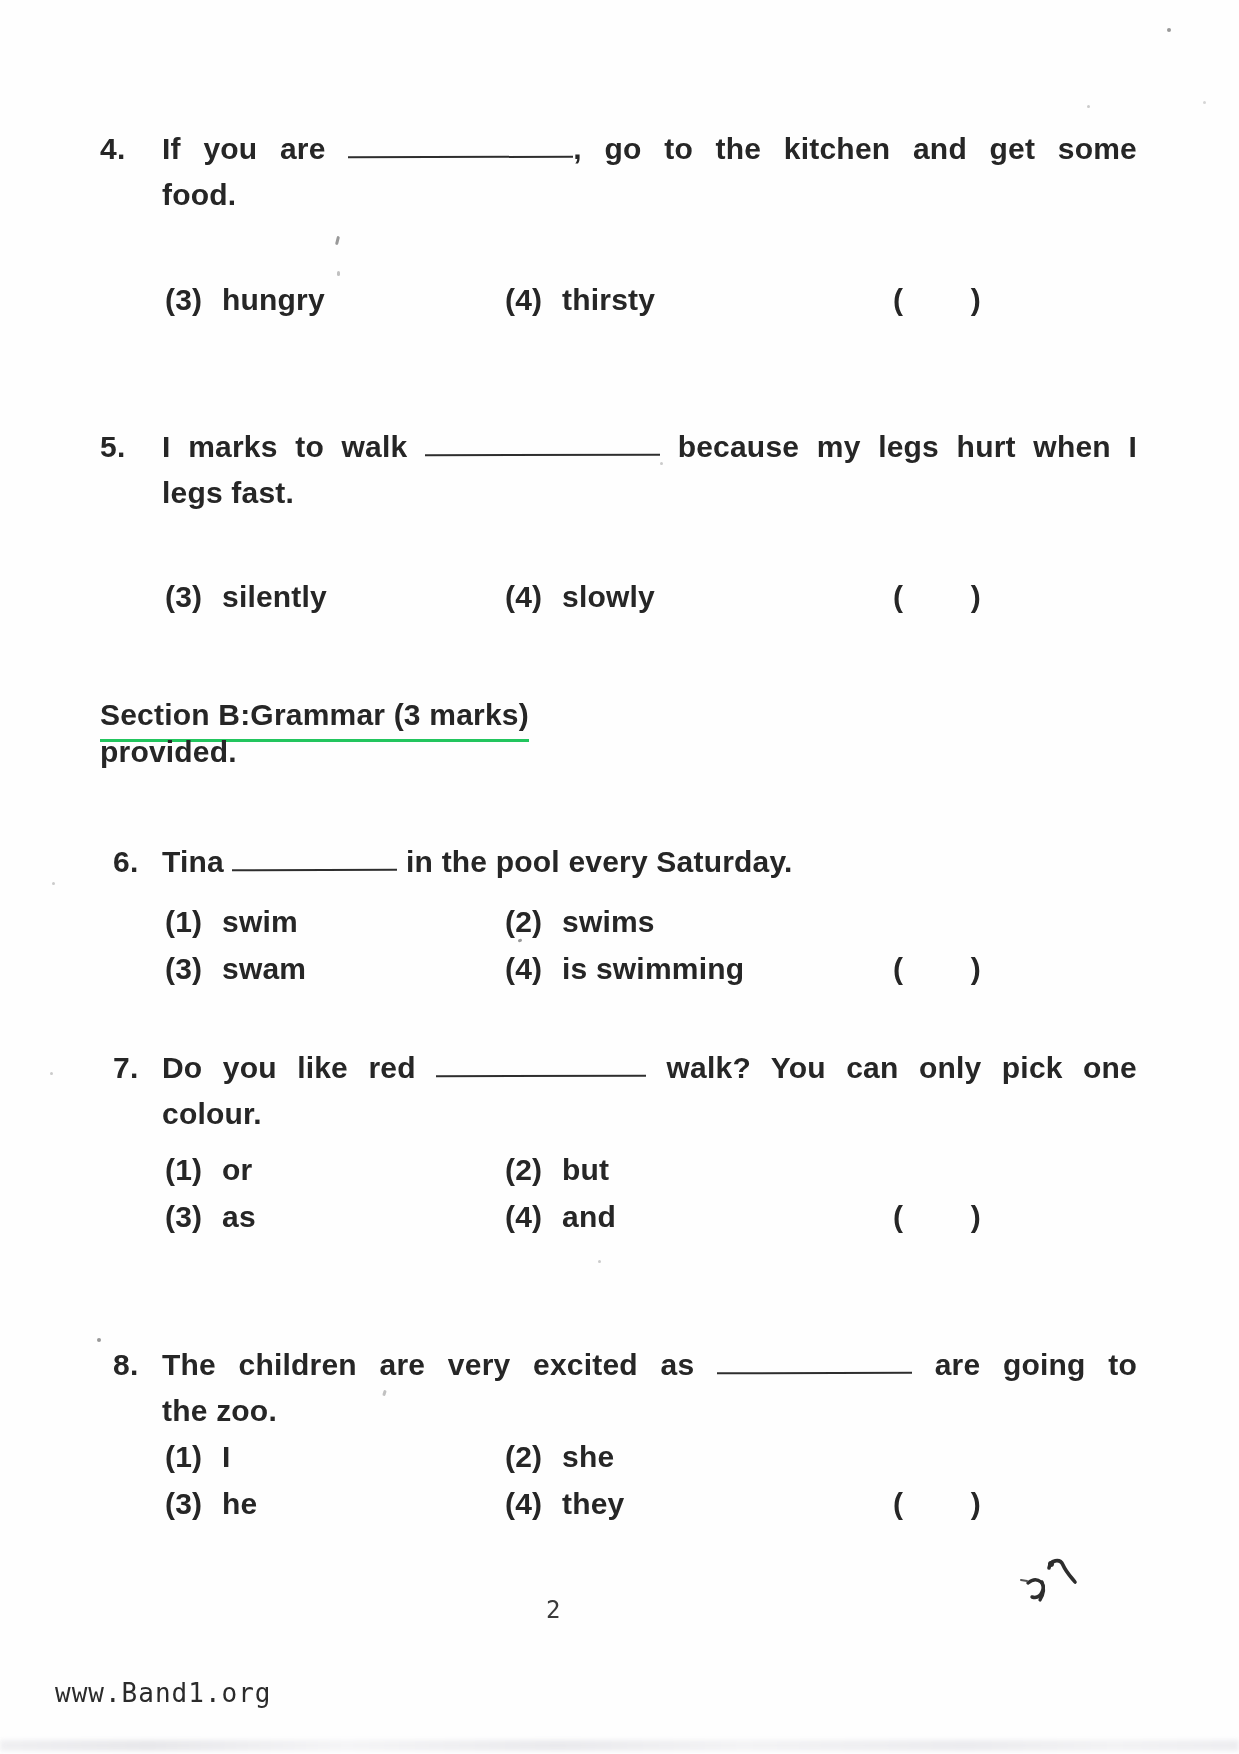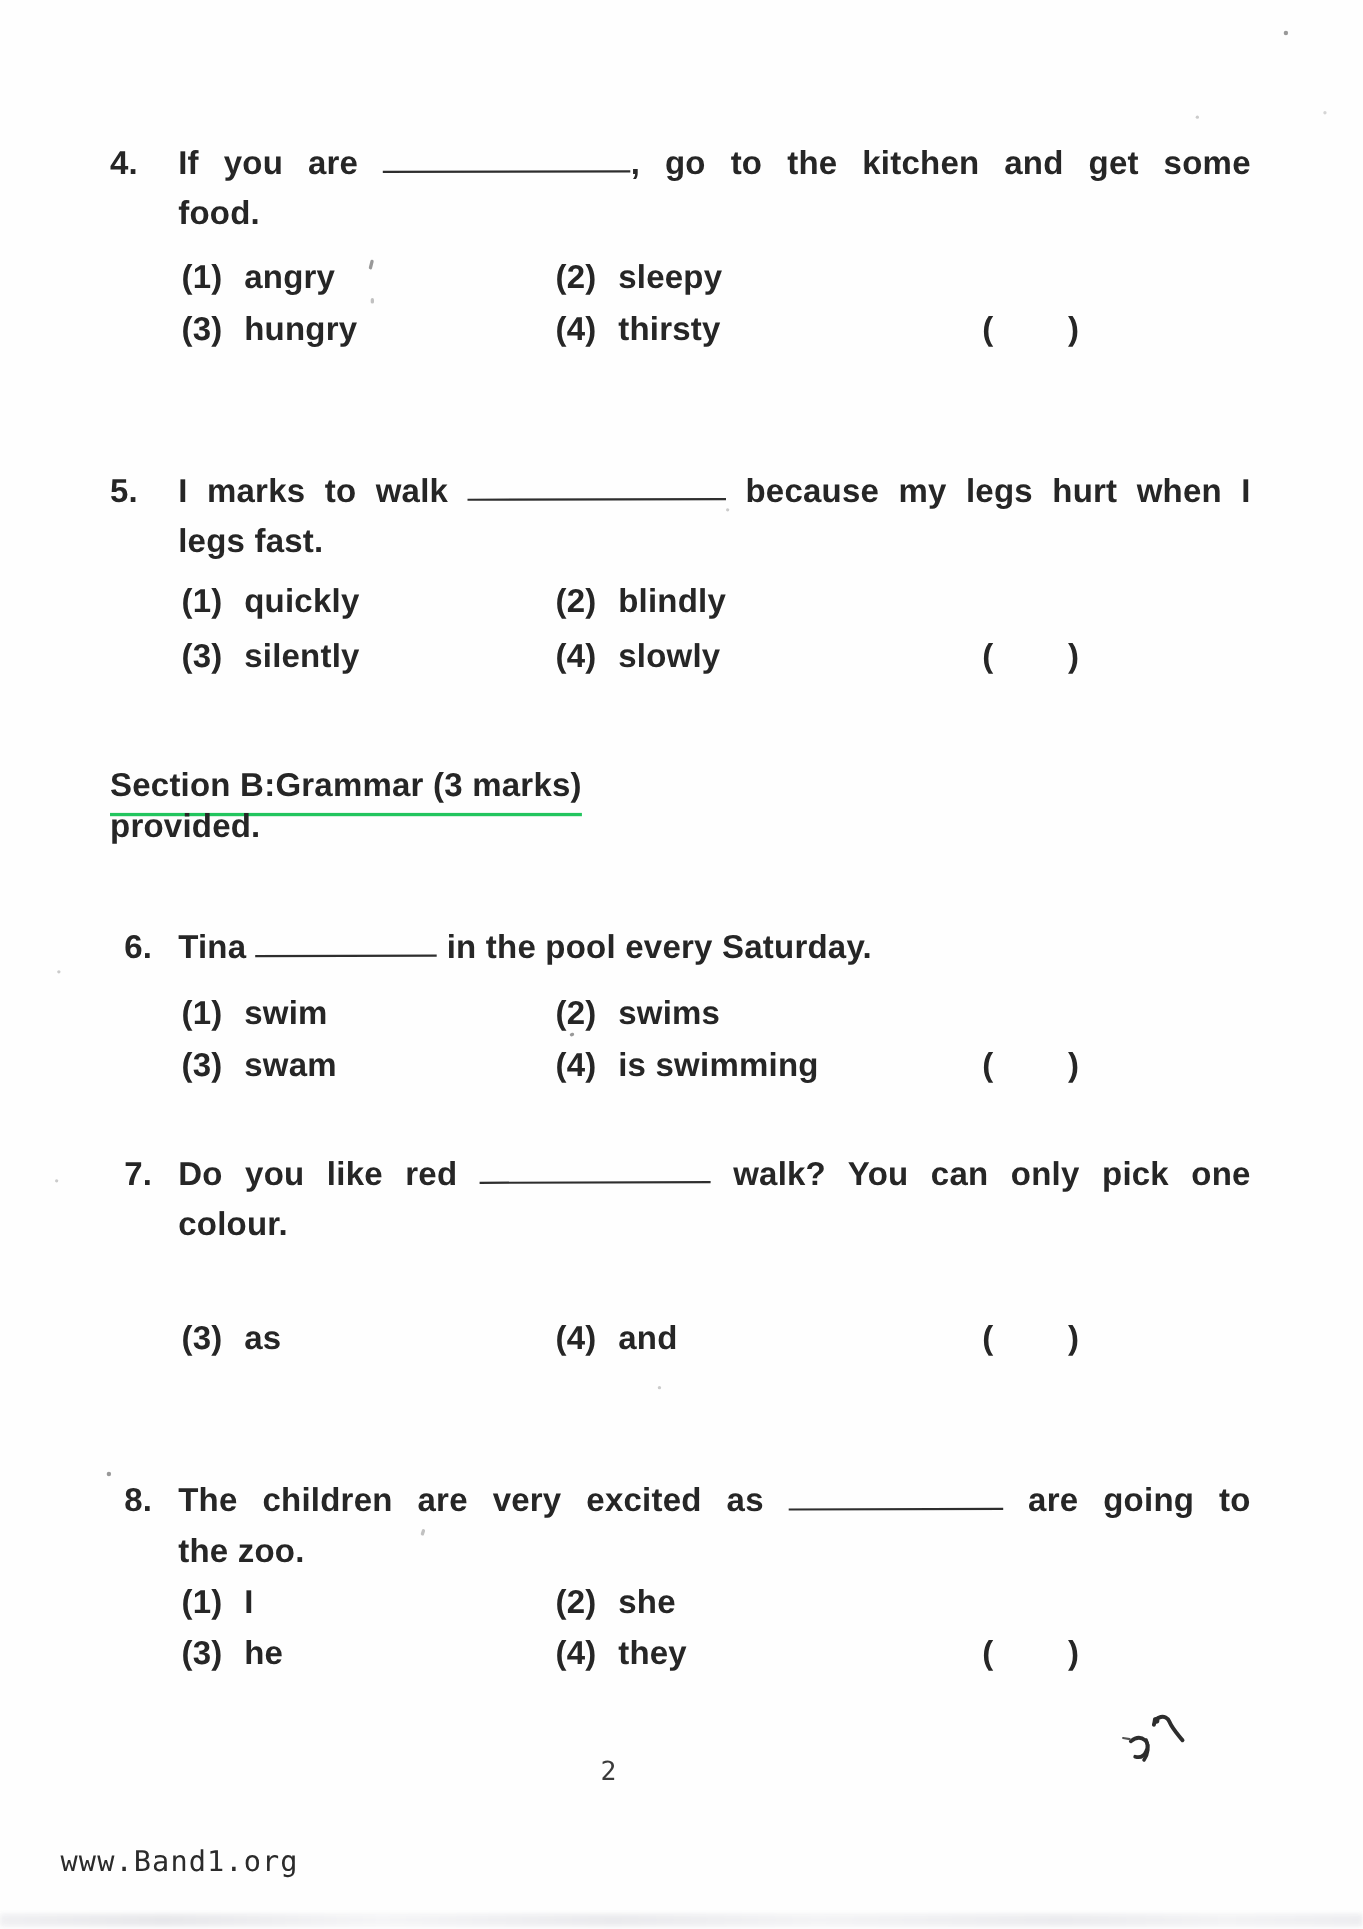--- a/index.html
+++ b/index.html
@@ -66,41 +66,35 @@
 <body>
 
 <div class="page">
 
   <div class="abs ink qnum" style="left:100px;top:126px;">4.</div>
   <div class="abs ink qline jline" style="left:162px;top:126px;">
     <span>If you are</span>
     <span class="blank b225"></span><span>, go to the kitchen and get some</span>
   </div>
   <div class="abs ink" style="left:162px;top:172px;">food.</div>
-  <div class="abs ink opt-row" style="top:230px;">
-    <span class="omarker">(1)</span><span class="olabel">angry</span><span class="omarker">(2)</span><span>sleepy</span>
-  </div>
   <div class="abs ink opt-row" style="top:277px;">
     <span class="omarker">(3)</span><span class="olabel">hungry</span><span class="omarker">(4)</span><span>thirsty</span>
   </div>
   <div class="abs ink brackets" style="top:277px;">
     <span>(</span>
     <span>)</span>
   </div>
 
   <div class="abs ink qnum" style="left:100px;top:424px;">5.</div>
   <div class="abs ink qline jline" style="left:162px;top:424px;">
     <span>I marks to walk</span>
     <span class="blank b235"></span>
     <span>because my legs hurt when I</span>
   </div>
   <div class="abs ink" style="left:162px;top:470px;">legs fast.</div>
-  <div class="abs ink opt-row" style="top:524px;">
-    <span class="omarker">(1)</span><span class="olabel">quickly</span><span class="omarker">(2)</span><span>blindly</span>
-  </div>
   <div class="abs ink opt-row" style="top:574px;">
     <span class="omarker">(3)</span><span class="olabel">silently</span><span class="omarker">(4)</span><span>slowly</span>
   </div>
   <div class="abs ink brackets" style="top:574px;">
     <span>(</span>
     <span>)</span>
   </div>
 
   <div class="abs ink" style="left:100px;top:692px;">
     <span class="section-title">Section B:Grammar (3 marks)</span>
@@ -124,20 +118,23 @@
     <span>)</span>
   </div>
 
   <div class="abs ink qnum" style="left:113px;top:1045px;">7.</div>
   <div class="abs ink qline jline" style="left:162px;top:1045px;">
     <span>Do you like red</span>
     <span class="blank b210"></span>
     <span>walk? You can only pick one</span>
   </div>
   <div class="abs ink" style="left:162px;top:1091px;">colour.</div>
+  <div class="abs ink opt-row" style="top:1147px;">
+    <span class="omarker">(1)</span><span class="olabel">or</span><span class="omarker">(2)</span><span>but</span>
+  </div>
   <div class="abs ink opt-row" style="top:1194px;">
     <span class="omarker">(3)</span><span class="olabel">as</span><span class="omarker">(4)</span><span>and</span>
   </div>
   <div class="abs ink brackets" style="top:1194px;">
     <span>(</span>
     <span>)</span>
   </div>
 
   <div class="abs ink qnum" style="left:113px;top:1342px;">8.</div>
   <div class="abs ink qline jline" style="left:162px;top:1342px;">

